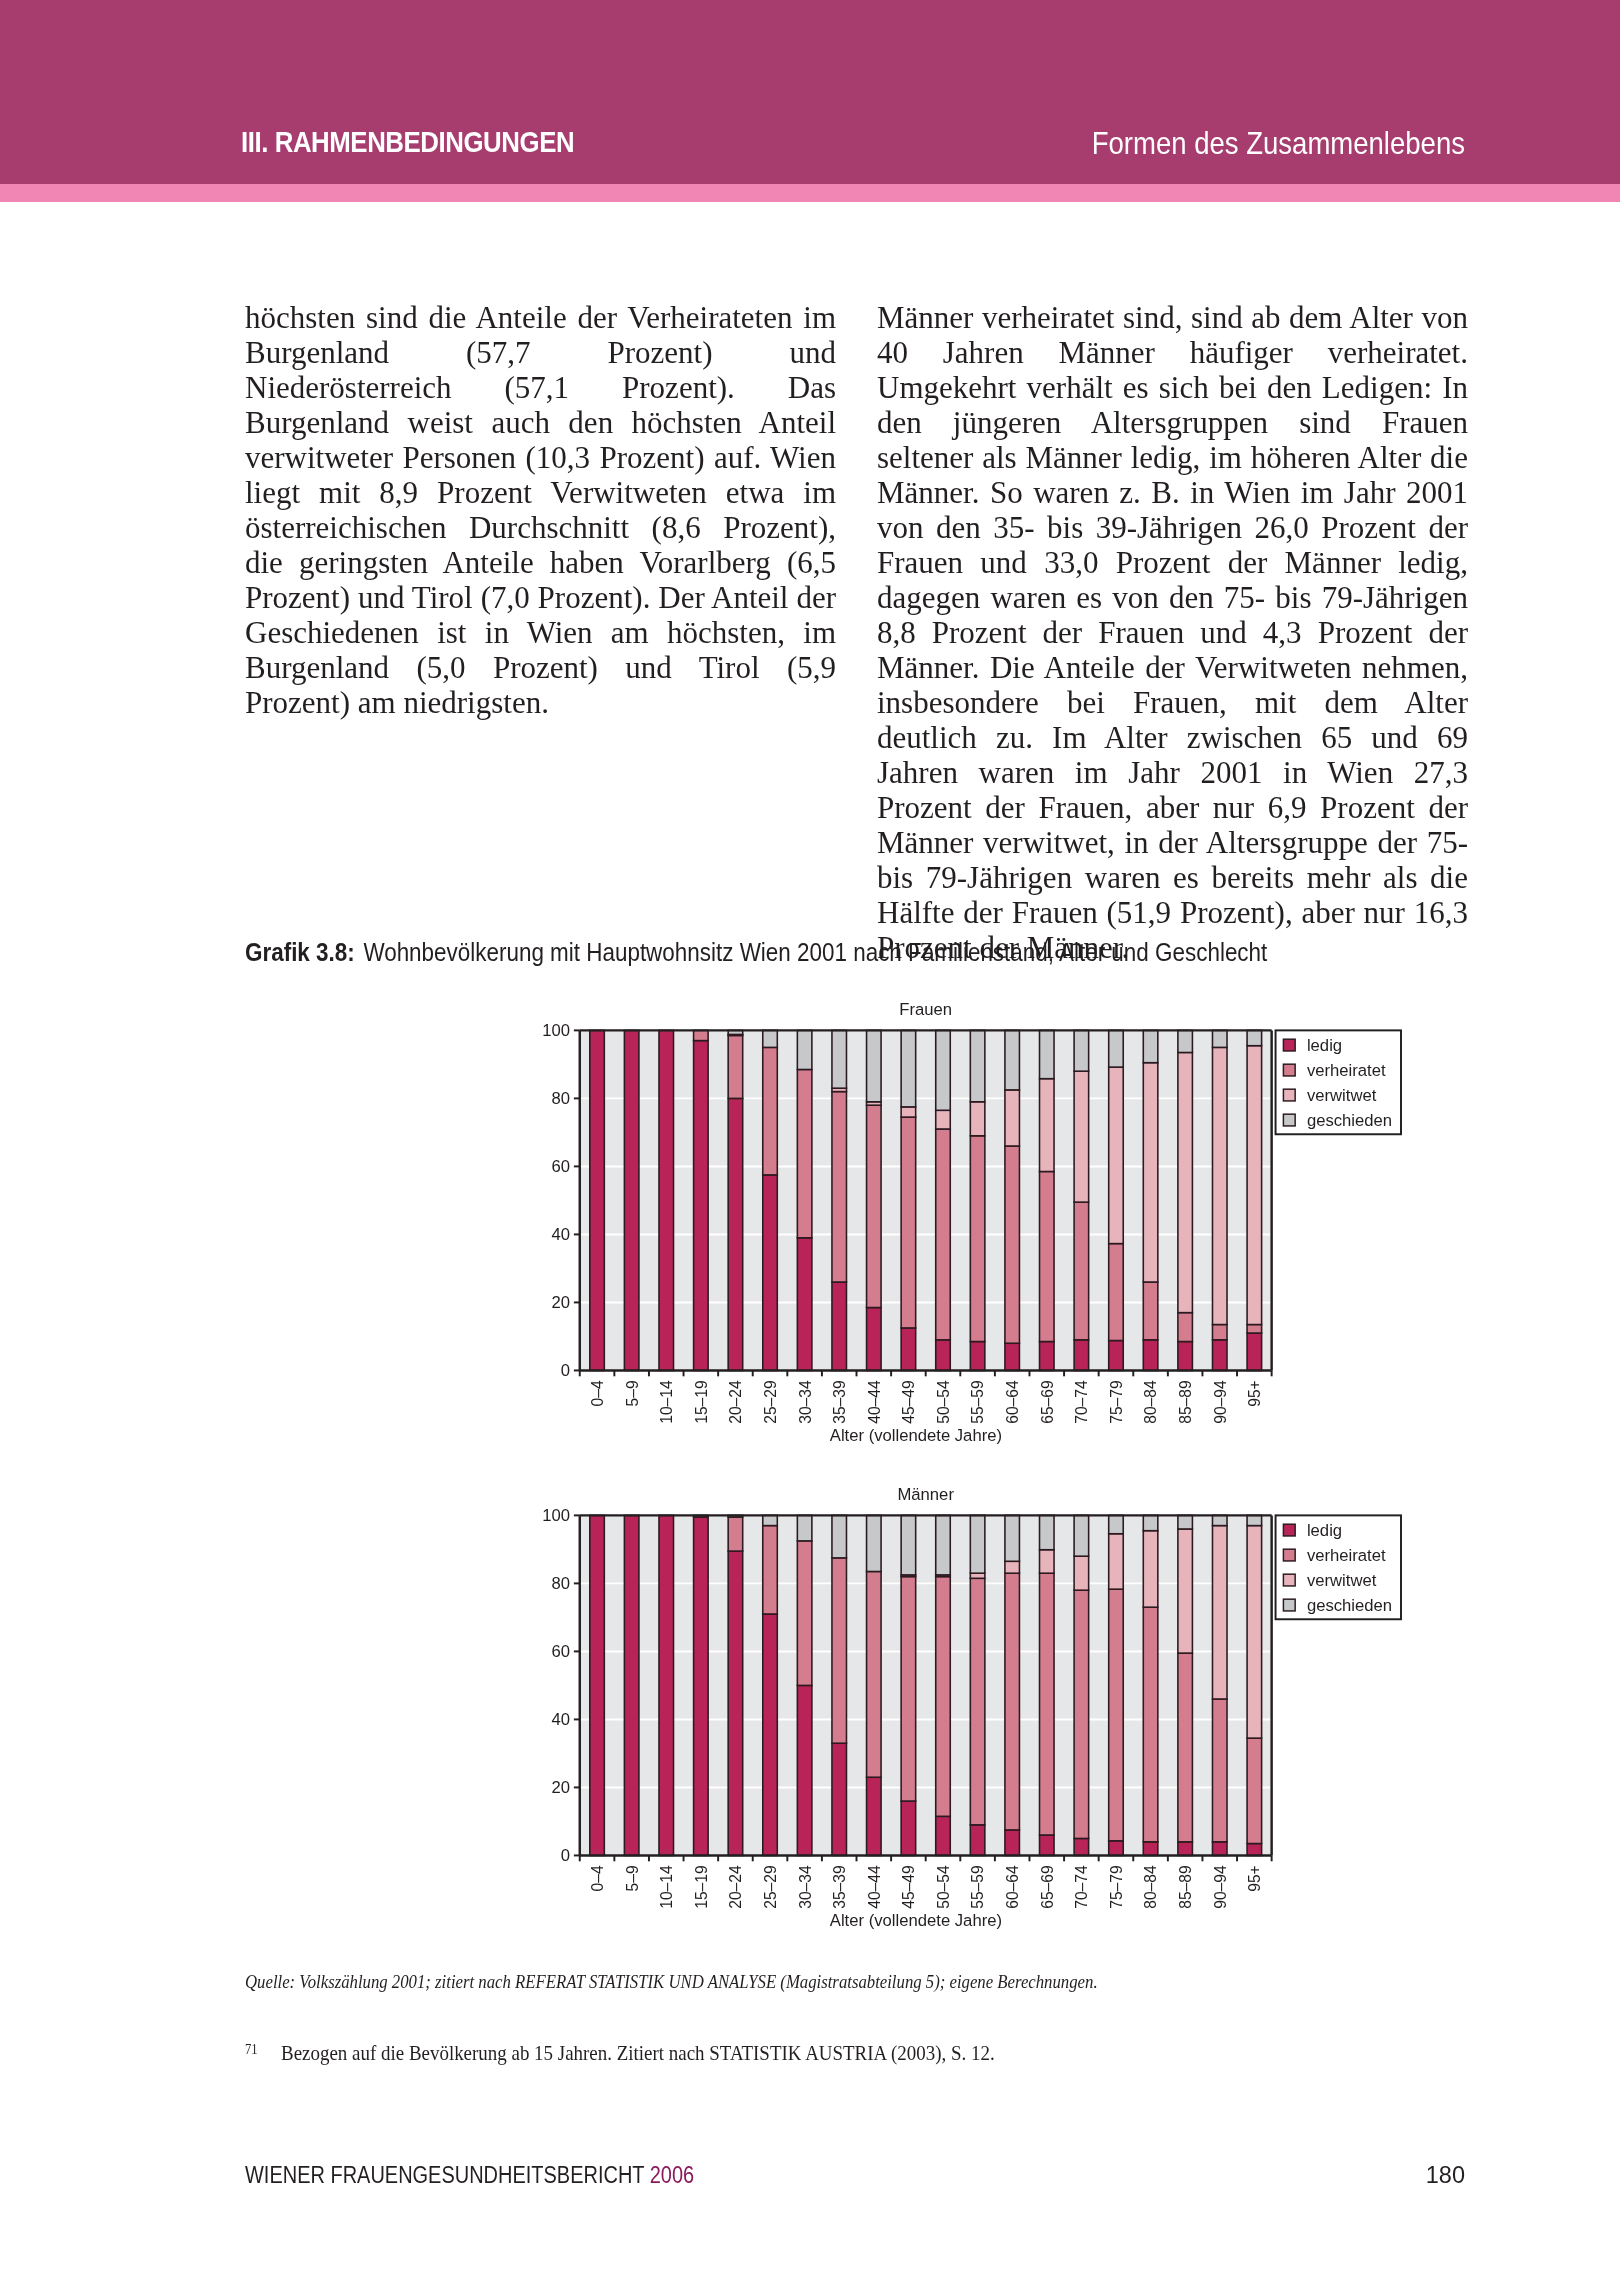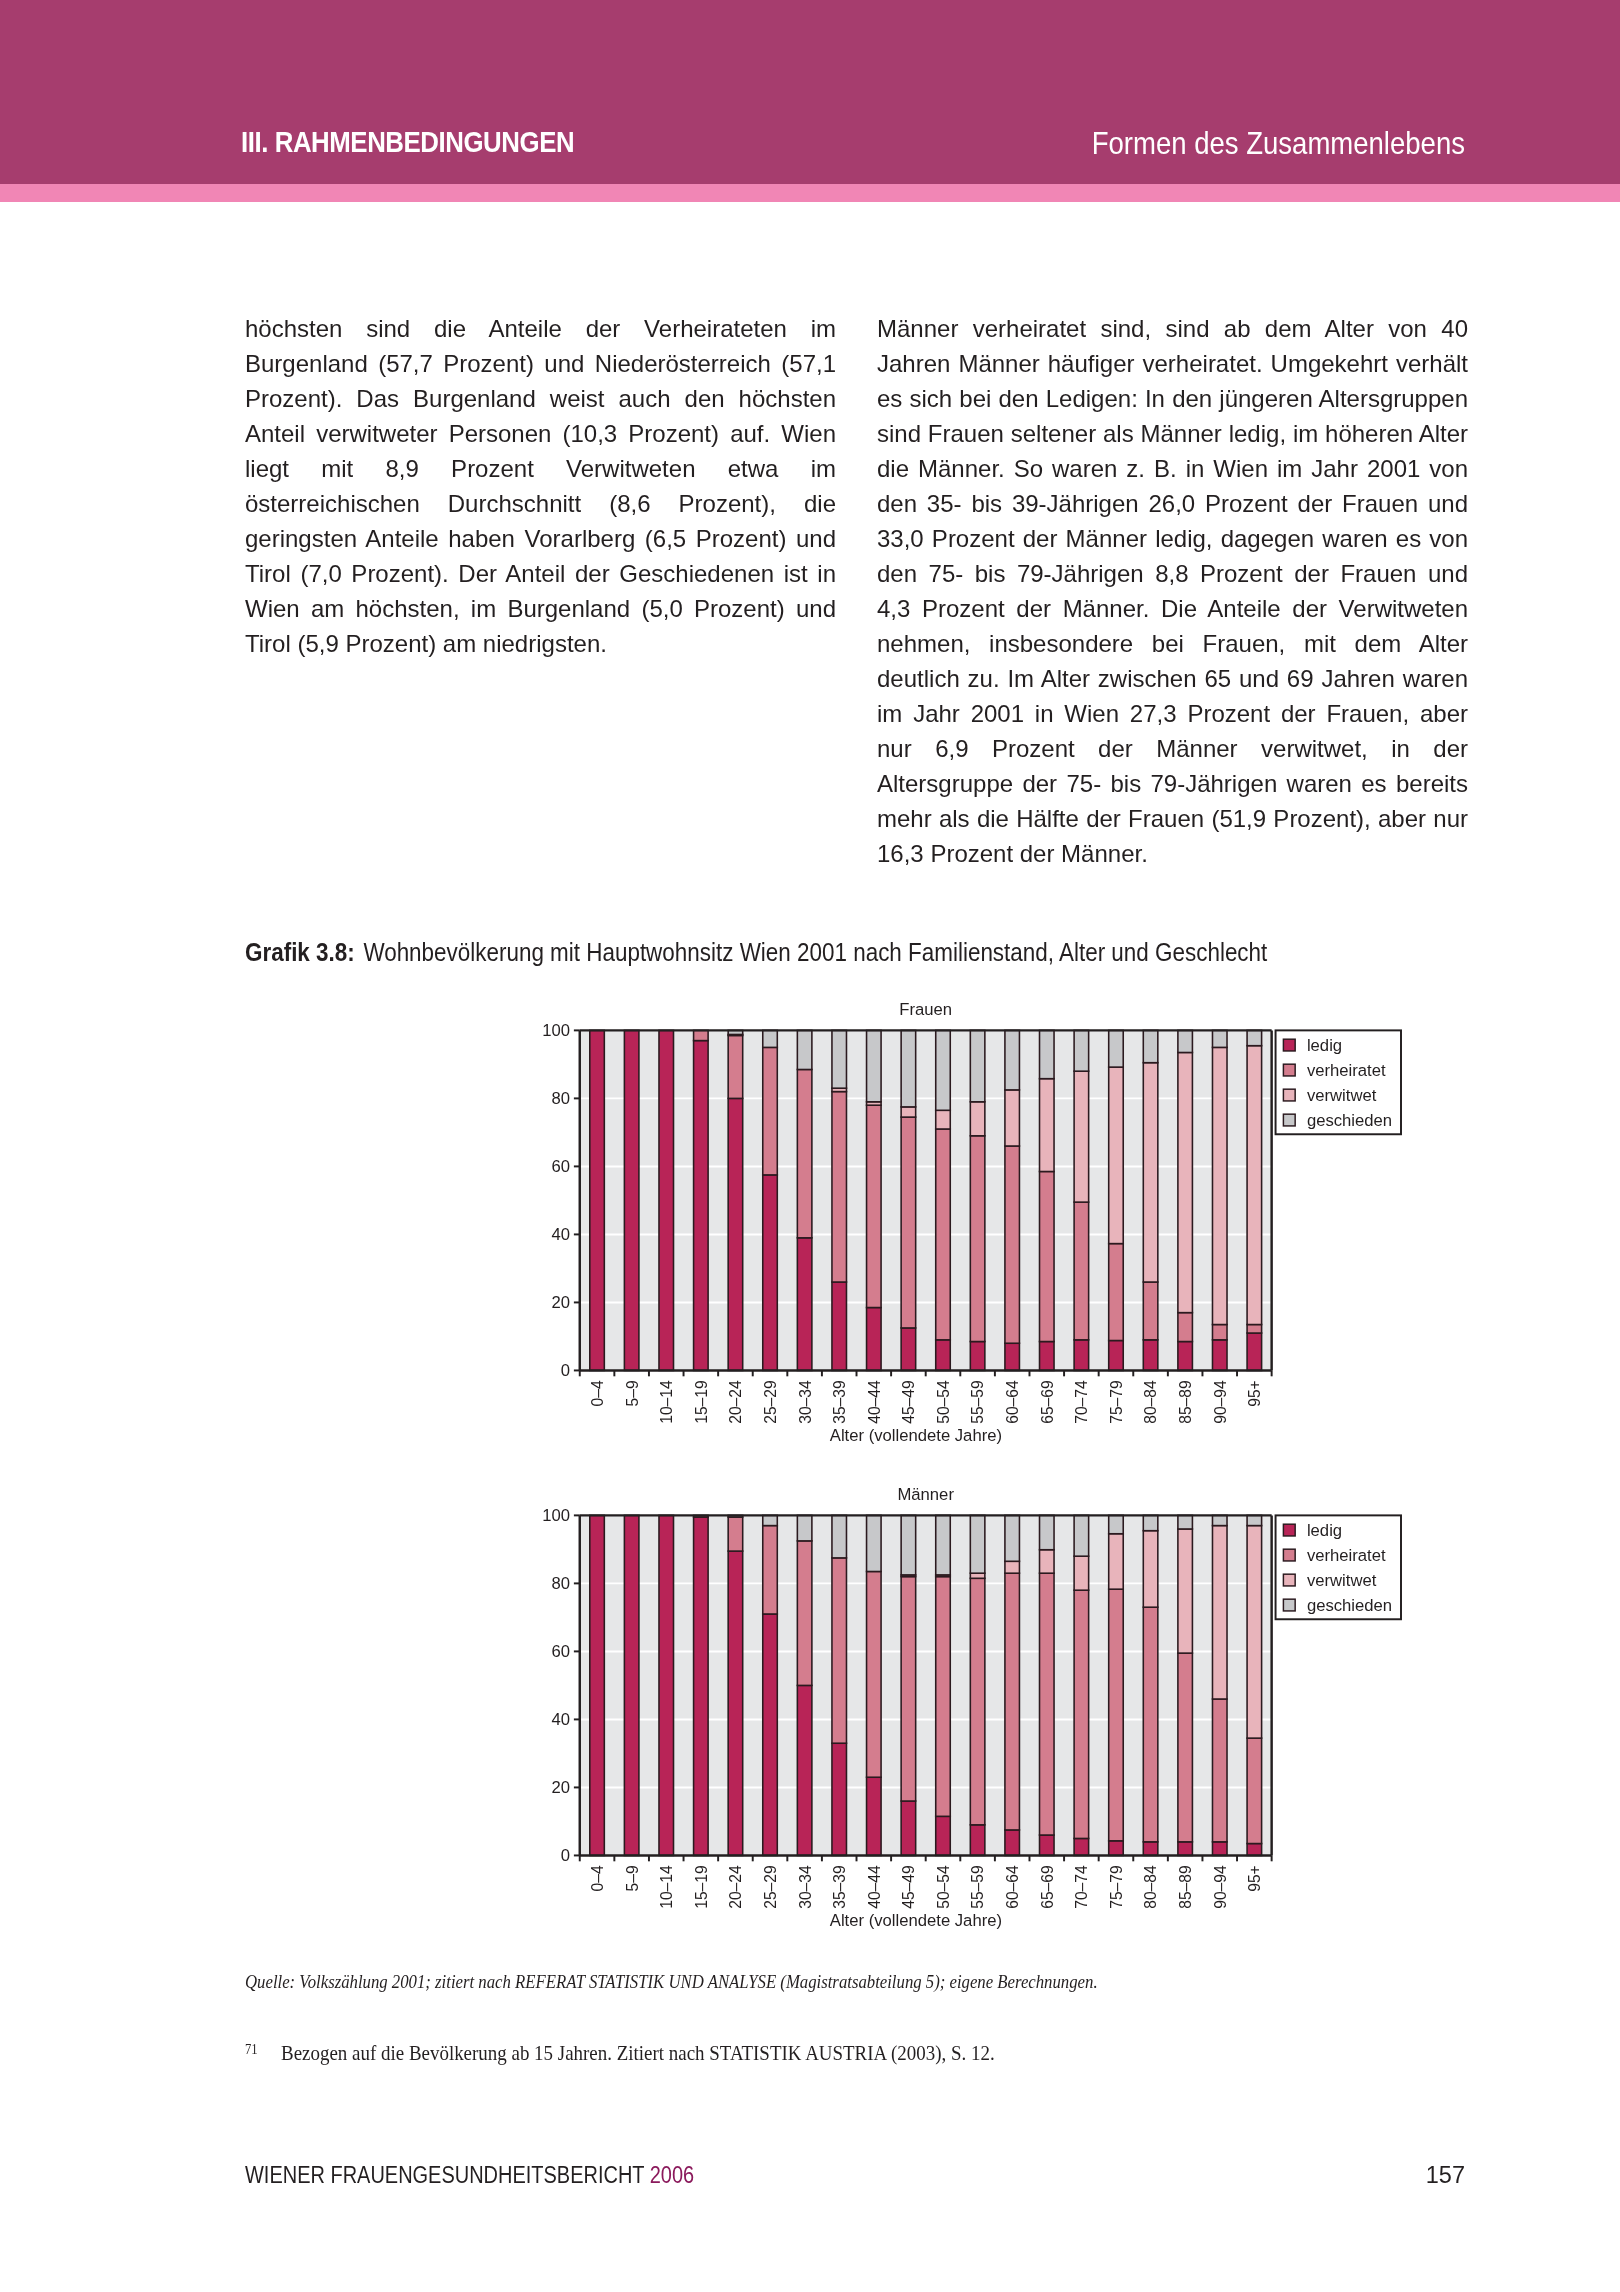--- a/index.html
+++ b/index.html
@@ -1,21 +1,21 @@
 <!DOCTYPE html>
 <html><head>
 <meta charset="utf-8">
 <style>
   html, body { margin: 0; padding: 0; background: #ffffff; }
   body { width: 1620px; height: 2293px; position: relative; overflow: hidden; }
   .header-band { position: absolute; left: 0; top: 0; width: 1620px; height: 184px; background: #a63d6e; }
   .header-stripe { position: absolute; left: 0; top: 184px; width: 1620px; height: 17.6px; background: #f186b5; }
   .header-left { position: absolute; left: 241px; top: 125px; color: #fff; font-family: "Liberation Sans", sans-serif; font-weight: bold; font-size: 30px; letter-spacing: -0.5px; transform: scaleX(0.86); transform-origin: left center; }
   .header-right { position: absolute; right: 155px; top: 125px; color: #fff; font-family: "Liberation Sans", sans-serif; font-size: 32px; transform: scaleX(0.86); transform-origin: right center; }
-  .col { position: absolute; top: 311px; width: 591px; font-family: Liberation Sans, sans-serif; font-size: 24px; line-height: 35px; color: #231f20; text-align: justify; }
+  .col { position: absolute; top: 300px; width: 591px; font-family: Liberation Serif, serif; font-size: 31px; line-height: 35px; color: #231f20; text-align: justify; }
   .col p { margin: 0 0 35px 0; }
   .col-left { left: 245px; }
   .col-right { left: 877px; }
   .caption { position: absolute; left: 245px; top: 938px; font-family: "Liberation Sans", sans-serif; font-size: 25.5px; color: #231f20; transform: scaleX(0.88); transform-origin: left center; white-space: nowrap; }
   .caption b { font-weight: bold; margin-right: 9.8px; }
   .chart-wrap { position: absolute; left: 519px; width: 784px; }
   .source { position: absolute; left: 245px; top: 1971px; font-family: "Liberation Serif", serif; font-style: italic; font-size: 18.6px; color: #231f20; transform: scaleX(0.9); transform-origin: left center; white-space: nowrap; }
   .footnote { position: absolute; left: 245px; top: 2042px; font-family: "Liberation Serif", serif; font-size: 20.6px; color: #231f20; white-space: nowrap; transform: scaleX(0.92); transform-origin: left center; }
   .footnote sup { font-size: 13.7px; vertical-align: top; margin-right: 25.5px; }
   .footer-left { position: absolute; left: 245px; top: 2162px; font-family: "Liberation Sans", sans-serif; font-size: 23.5px; color: #231f20; transform: scaleX(0.85); transform-origin: left center; white-space: nowrap; }
@@ -337,14 +337,14 @@
 <div class="source">Quelle:  Volkszählung 2001; zitiert nach REFERAT STATISTIK UND ANALYSE (Magistratsabteilung 5); eigene Berechnungen.</div>
 
 <div class="footnote">
   <sup>71</sup><span>Bezogen auf die Bevölkerung ab 15 Jahren. Zitiert nach STATISTIK AUSTRIA (2003), S. 12.</span>
 </div>
 
 <div class="footer-left">
   <span>WIENER FRAUENGESUNDHEITSBERICHT</span>
   <span class="year">2006</span>
 </div>
-<div class="footer-right">157</div>
+<div class="footer-right">180</div>
 
 
 </body></html>

